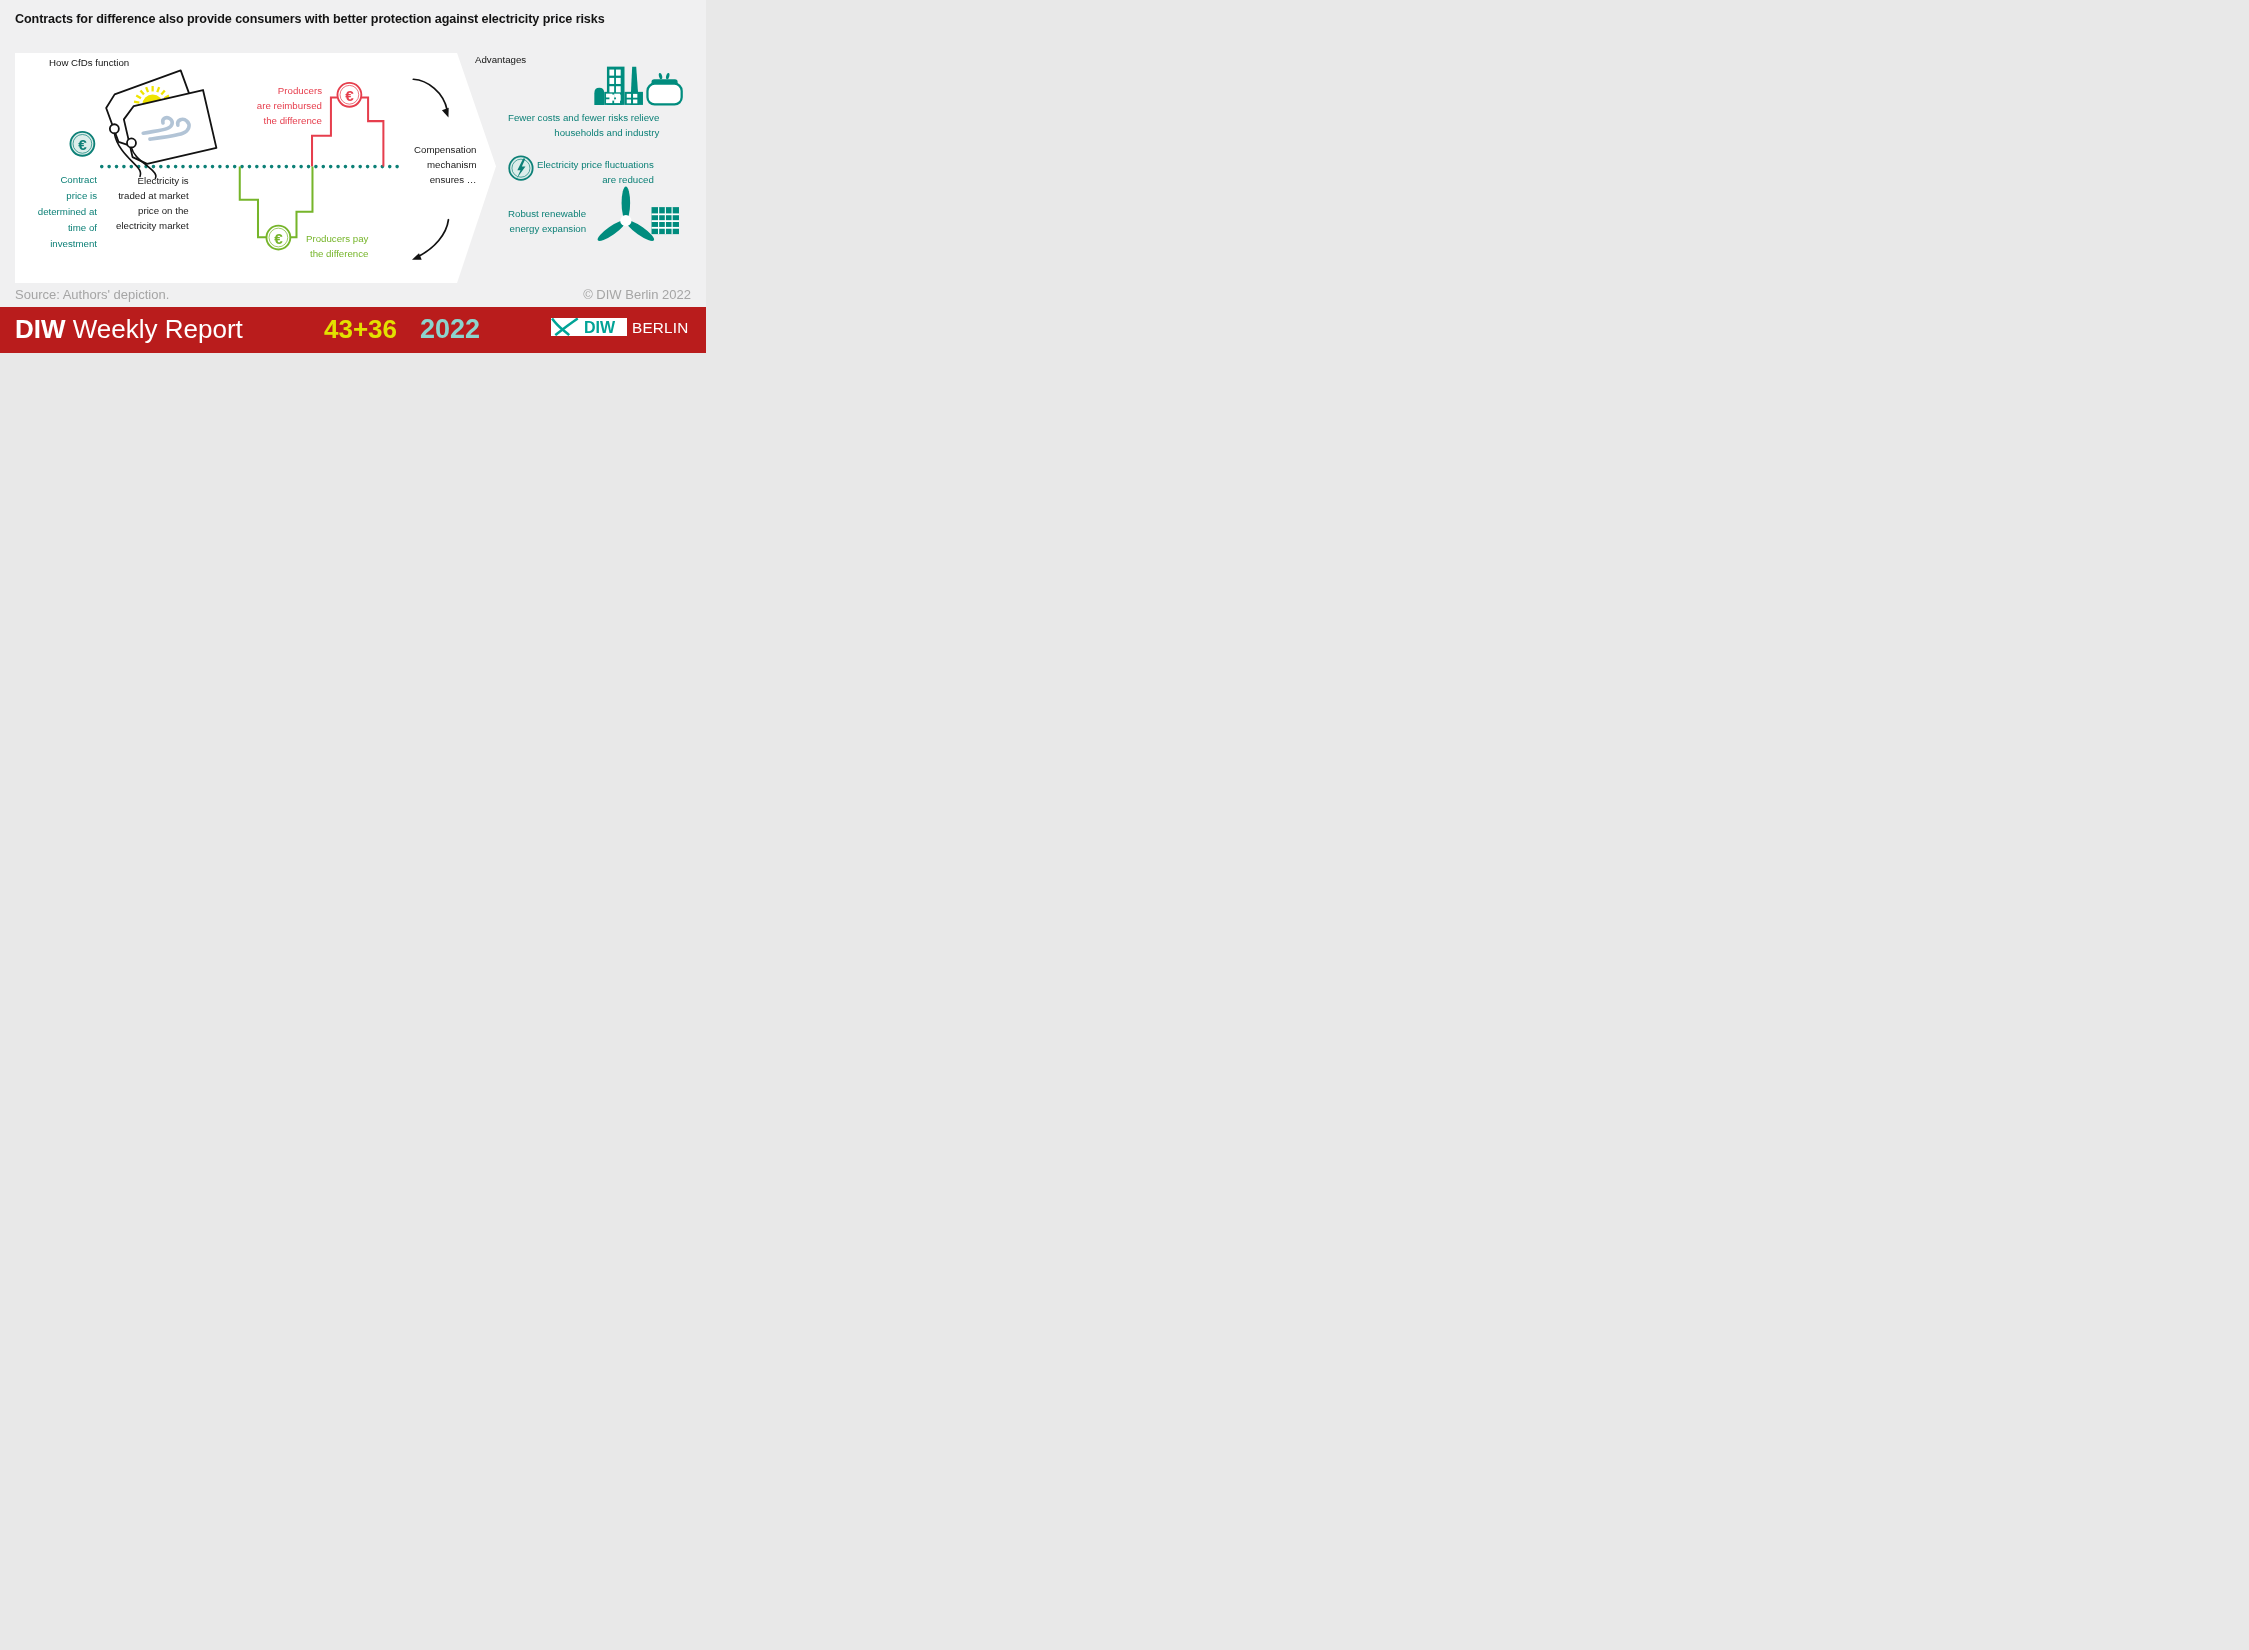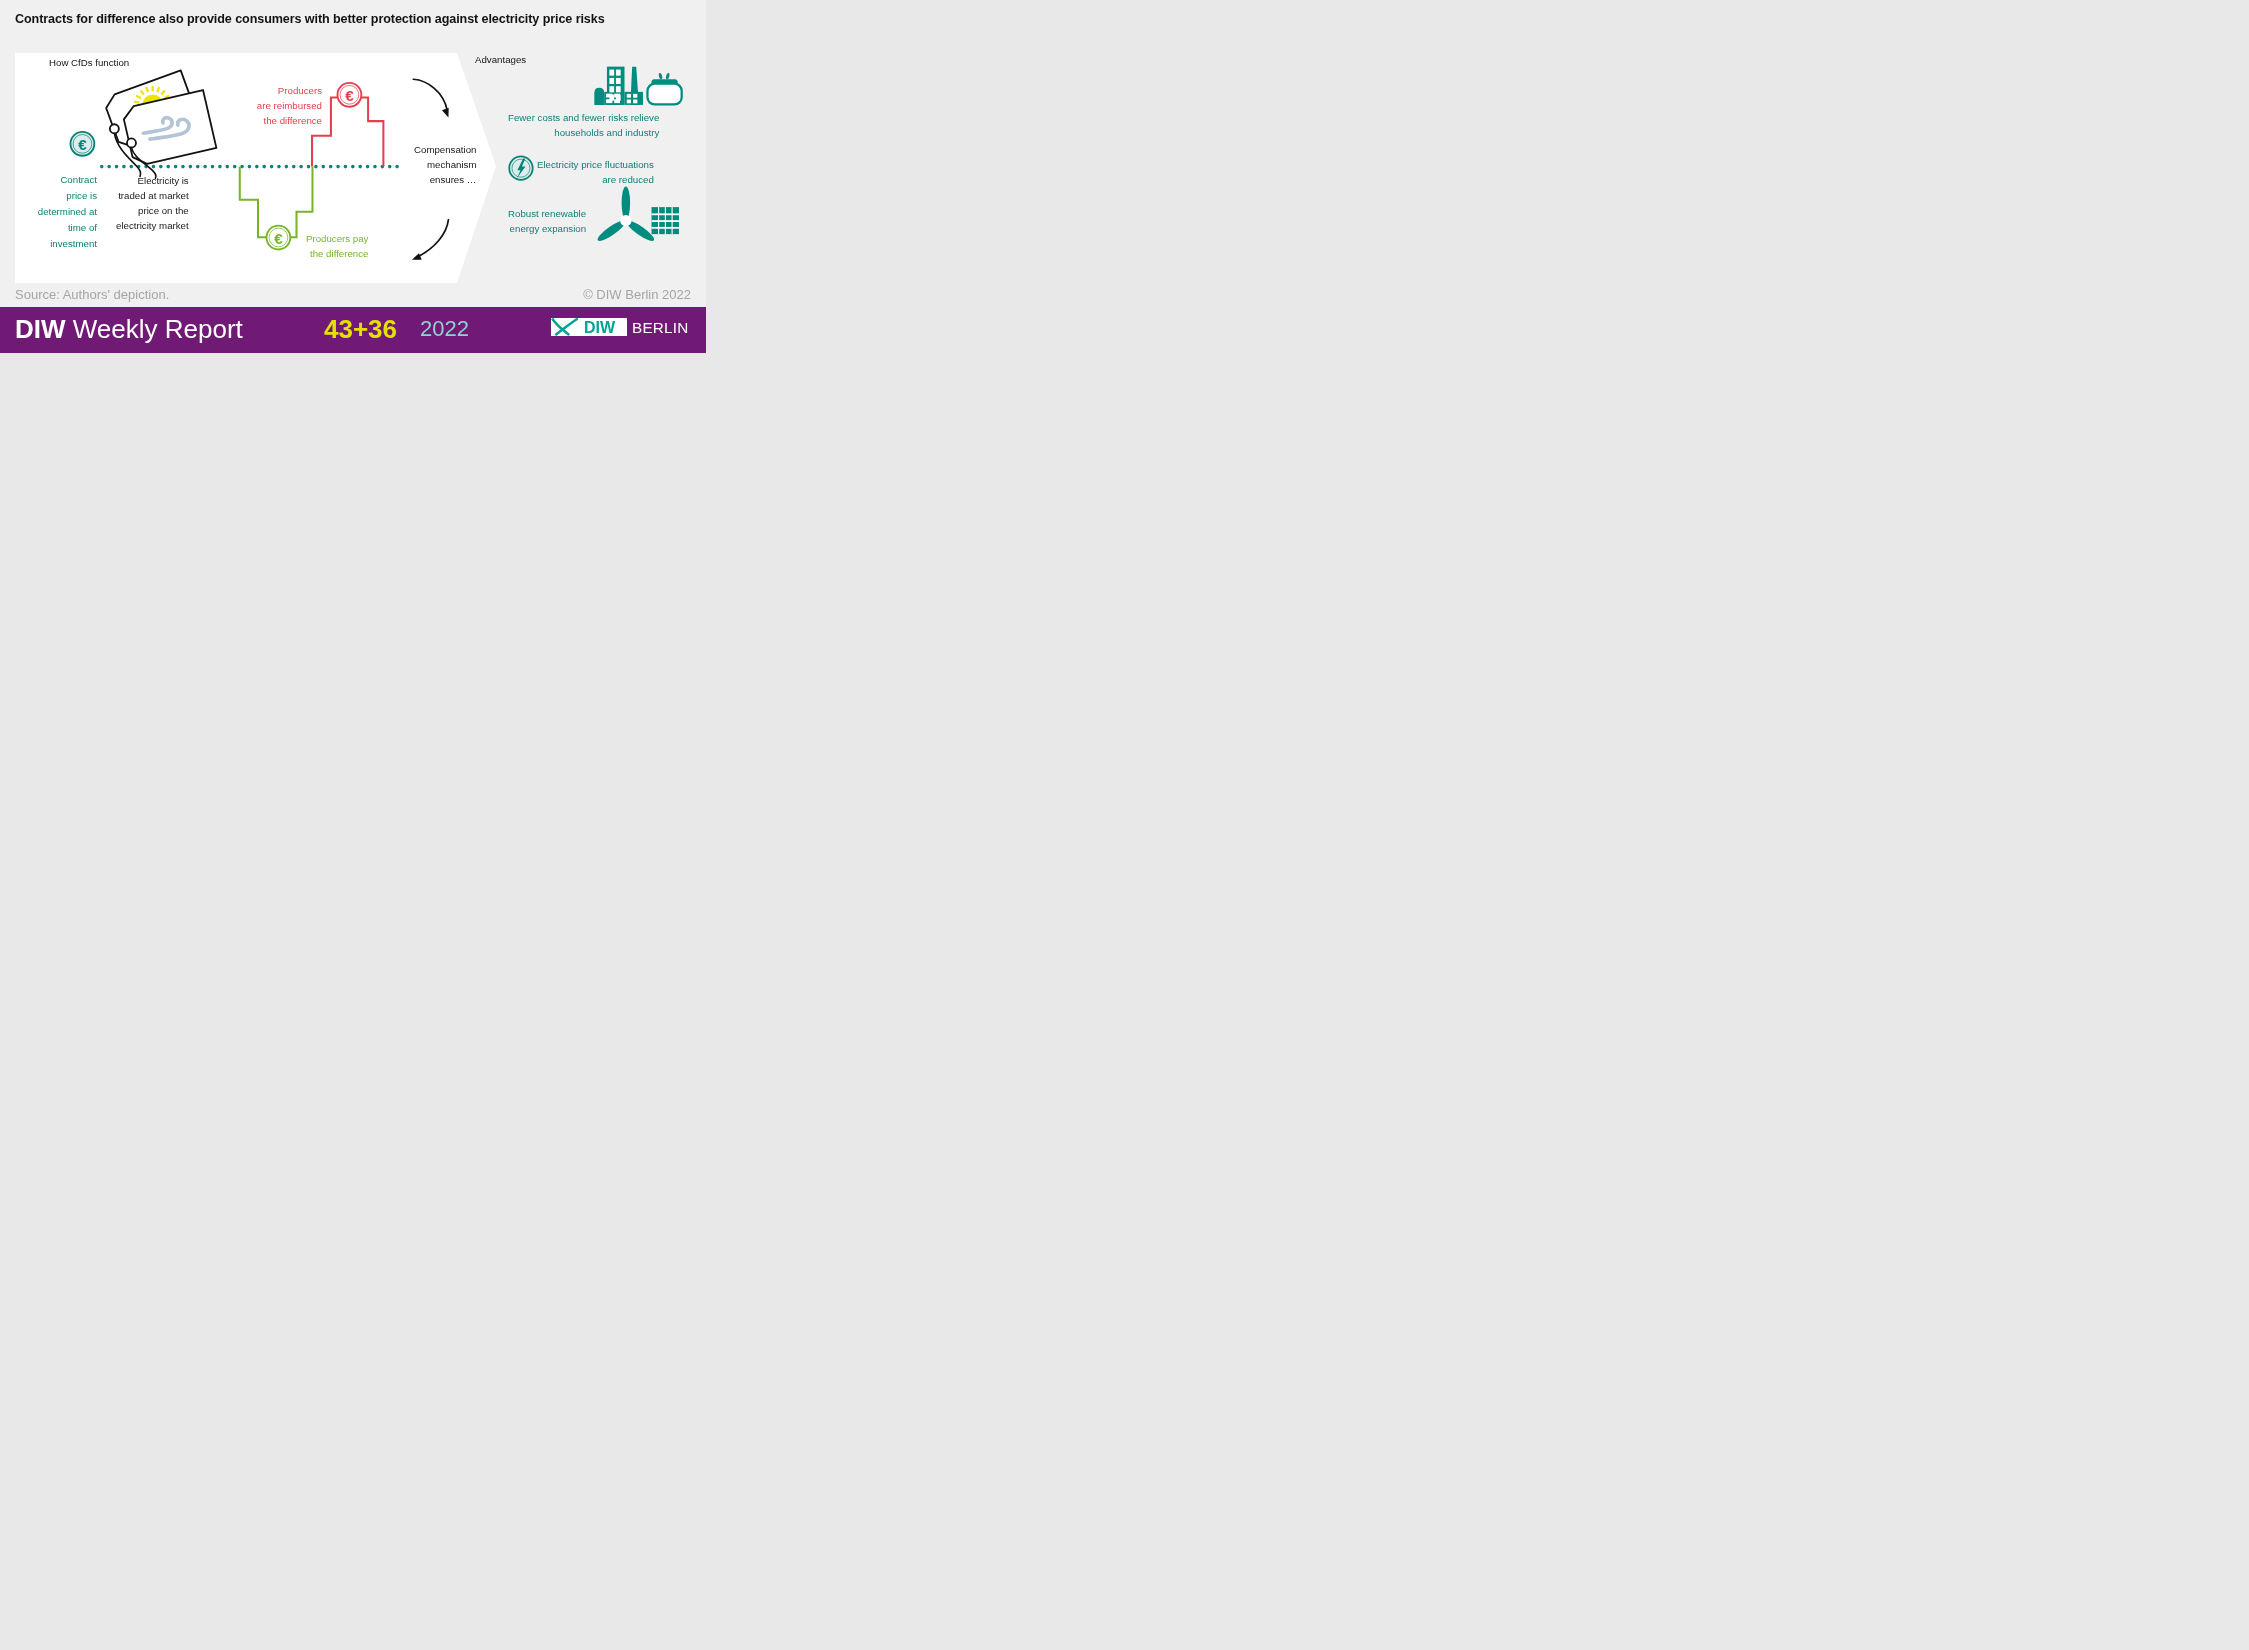--- a/index.html
+++ b/index.html
@@ -14,29 +14,29 @@
   .body-lines{font-size:9.7px;line-height:15px;text-align:right;}
   .contract{right:609px;top:156px;text-align:right;color:#0d8077;font-size:9.7px;line-height:16px;margin-top:16px;}
   .market{left:116px;top:173px;color:#1a1a1a;}
   .reimb{right:384px;top:83px;text-align:right;color:#e63e4d;}
   .pay{left:306px;top:219px;color:#76b52a;margin-top:12px;}
   .comp{left:414px;top:142px;color:#1a1a1a;}
   .adv1{left:508px;top:110px;color:#0d8077;}
   .adv2{left:537px;top:157px;color:#0d8077;}
   .adv3{left:508px;top:206px;color:#0d8077;}
   .footnote{top:287px;font-size:13px;color:#a5a5a5;}
-  .banner{left:0;top:307px;width:794px;height:46px;background:#701a75;padding-left:15px;}
+  .banner{left:0;top:307px;width:794px;height:46px;background:#b91c1c;padding-left:15px;}
   .banner .brand{position:absolute;left:15px;top:50%;transform:translateY(-53%);color:#ffffff;
                  font-size:26px;line-height:1;white-space:nowrap;}
   .banner .brand b{font-weight:700;}
   .banner .brand span{font-weight:400;}
   .banner .issue{position:absolute;left:324px;top:50%;transform:translateY(-53%);
                  font-size:26px;line-height:1;font-weight:700;color:#e3e000;white-space:nowrap;}
   .banner .year{position:absolute;left:420px;top:50%;transform:translateY(-53%);
-                font-size:22px;line-height:1;font-weight:400;color:#8cd4cd;}
+                font-size:27px;line-height:1;font-weight:700;color:#8cd4cd;}
   .logo-box{position:absolute;left:551px;top:10.8px;width:76px;height:18px;background:#ffffff;}
   .logo-diw{position:absolute;left:33px;top:1.8px;font-size:16px;font-weight:700;color:#00a396;line-height:1;}
   .logo-berlin{position:absolute;left:632px;top:13px;font-size:15.3px;font-weight:400;color:#ffffff;line-height:1;letter-spacing:0.2px;}
   svg{position:absolute;left:0;top:0;}
 </style>
 </head>
 <body>
 
 <div class="page">
 

